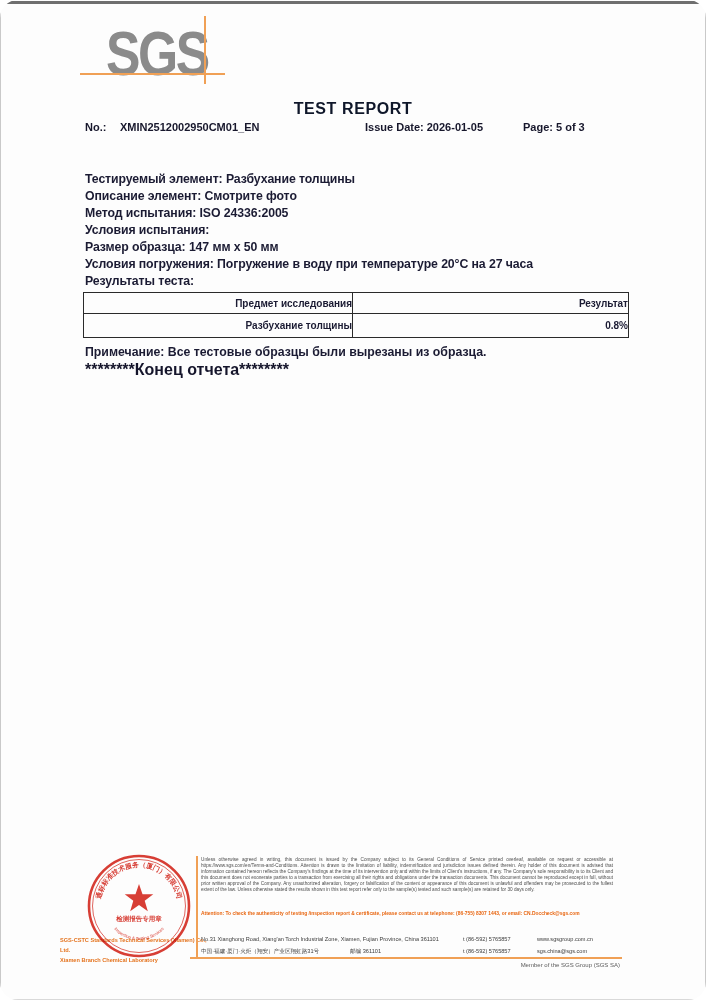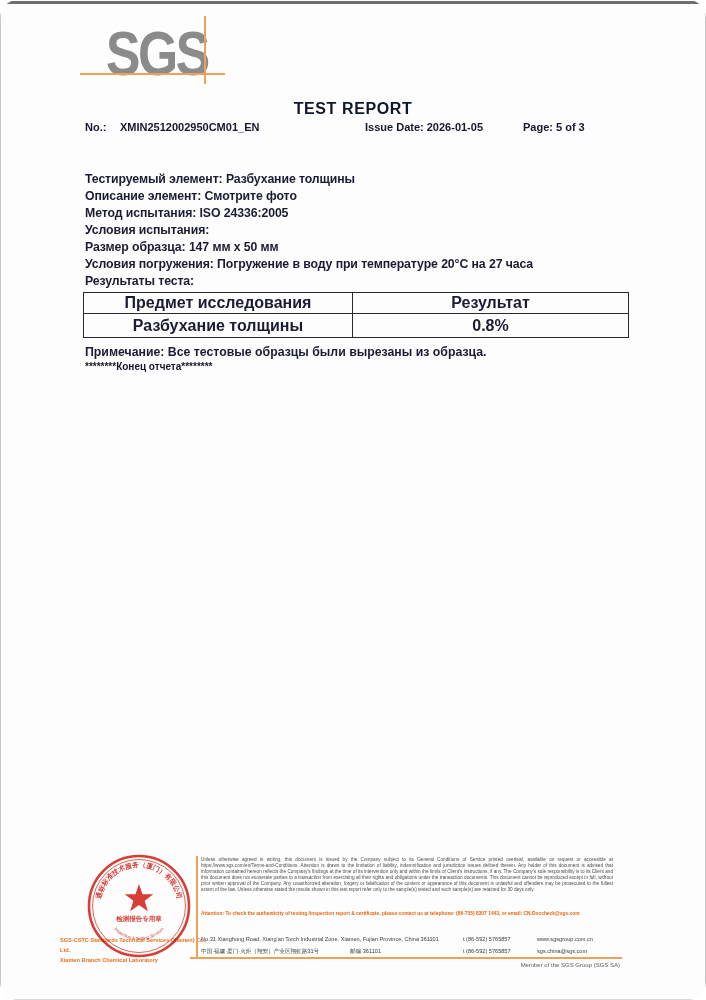--- a/index.html
+++ b/index.html
@@ -38,32 +38,32 @@
   .body-line {
     font-size:12.3px; font-weight:600; color:#1b1b33; line-height:17px;
     letter-spacing:-0.1px; white-space:nowrap;
   }
 
   table.results {
     position:absolute; left:83px; top:292px; width:545px;
     border-collapse:collapse; table-layout:fixed;
   }
   table.results td, table.results th {
-    border:1.6px solid #2a2a2a; text-align:center; color:#1b1b33;
-    font-size:16px; padding:0;
+    border:1.6px solid #2a2a2a; text-align:right; color:#1b1b33;
+    font-size:10px; padding:0;
   }
   table.results th { height:21px; font-weight:600; }
   table.results td { height:24px; font-weight:600; }
 
   .note-line {
     position:absolute; left:85px; top:345px; font-size:12.3px; font-weight:600;
     color:#1b1b33; white-space:nowrap;
   }
   .end-line {
-    position:absolute; left:85px; top:361px; font-size:10px; font-weight:bold;
+    position:absolute; left:85px; top:361px; font-size:16px; font-weight:bold;
     color:#15152b; white-space:nowrap;
   }
 
   
   .company-lines {
     position:absolute; left:60px; top:935px; width:150px;
     font-size:5.6px; line-height:10px; color:#e4731e; font-weight:bold;
   }
   .stamp-svg { position:absolute; left:86px; top:853px; opacity:0.9; mix-blend-mode:multiply; }
   .footer-vline { position:absolute; left:196px; top:856px; width:1.5px; height:102px; background:#f0a055; }

